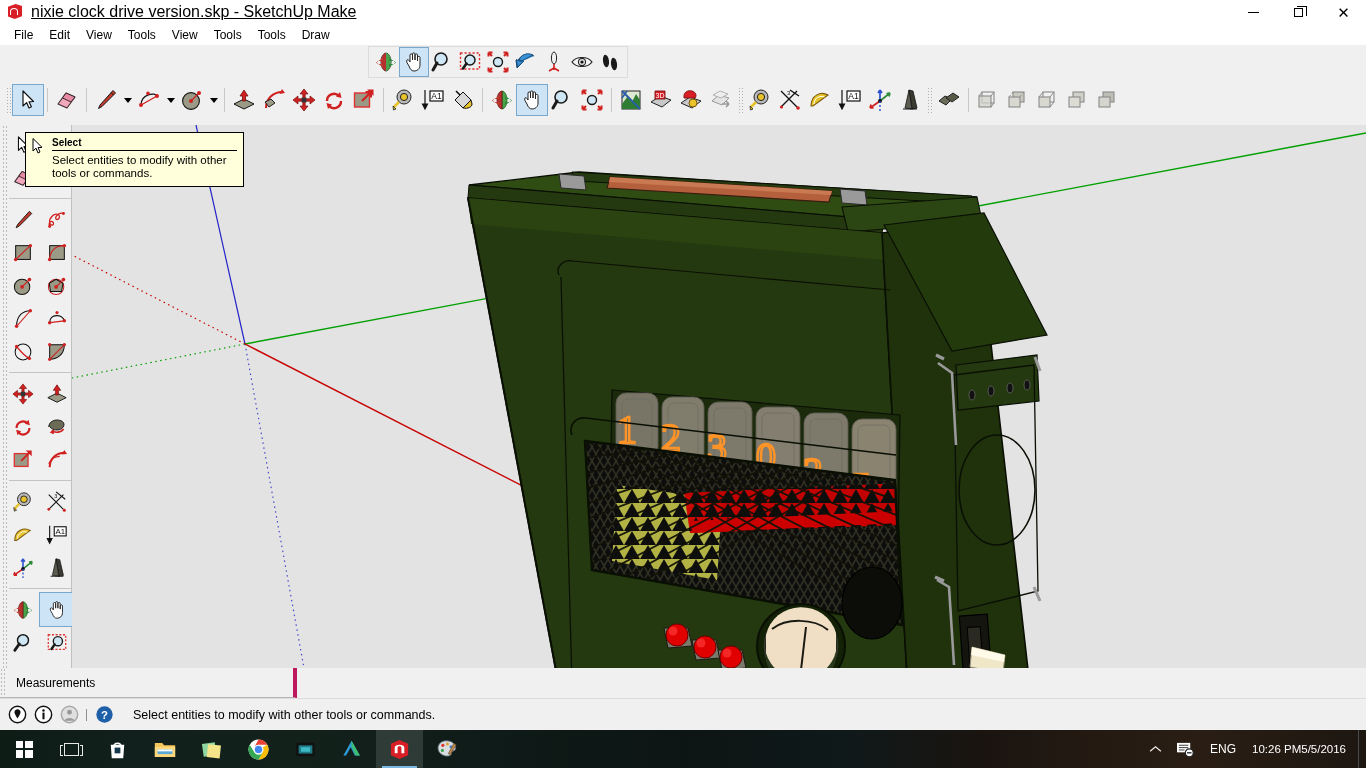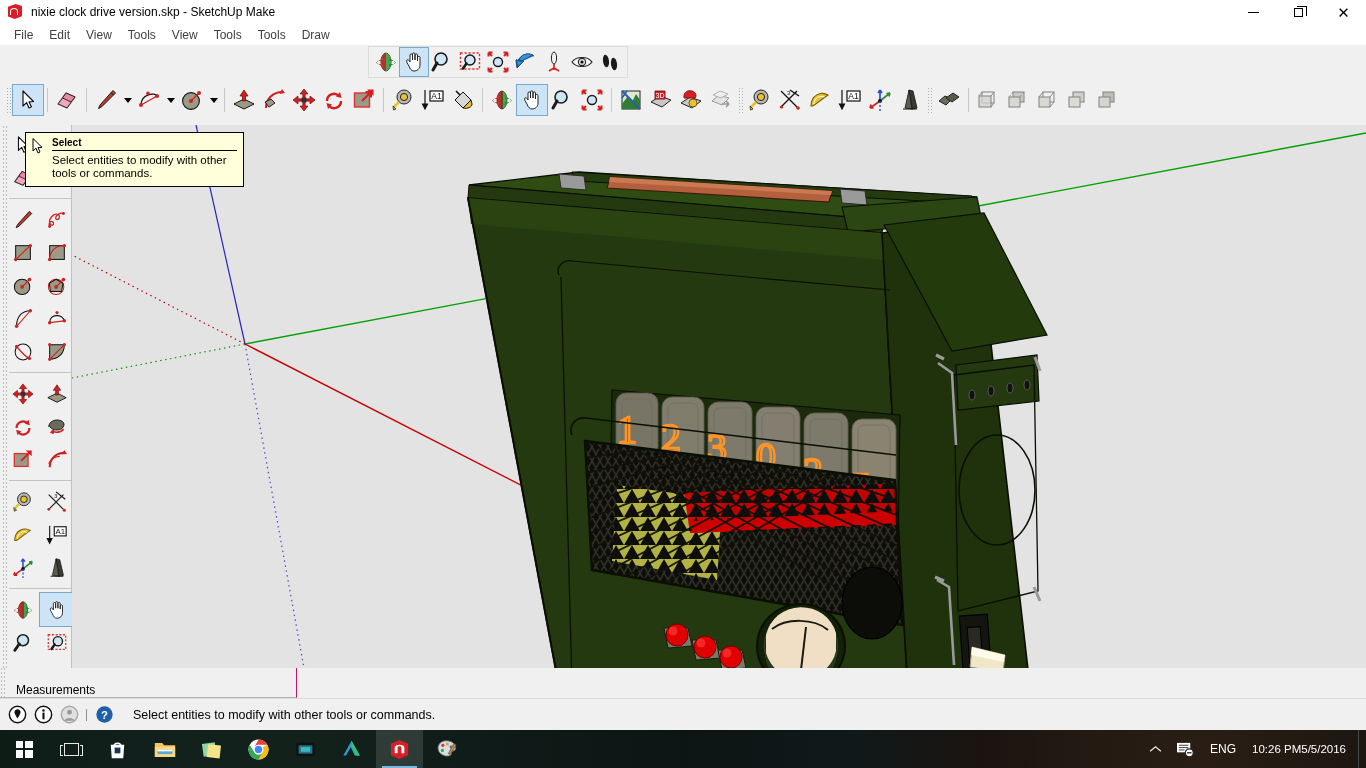--- a/index.html
+++ b/index.html
@@ -21,42 +21,42 @@
     position: absolute; left: 2px; top: 1px; width: 14px; height: 15px;
     background: #d81f26;
     clip-path: polygon(0% 18%, 55% 0%, 100% 14%, 100% 82%, 48% 100%, 0% 84%);
   }
   .tb-icon .sk2 {
     position: absolute; left: 4px; top: 5px; width: 8px; height: 7px;
     border: 1.5px solid #ffffff; border-radius: 50% 50% 0 0;
     border-bottom: none;
   }
   .tb-title {
-    font-size: 12px; color: #000; margin-left: 7px; white-space: nowrap;
+    font-size: 16px; color: #000; margin-left: 7px; white-space: nowrap; text-decoration: underline;
   }
   .tb-controls { margin-left: auto; display: flex; height: 24px; }
   .tb-btn {
     width: 45px; height: 24px; display: flex; align-items: center;
     justify-content: center; font-size: 12px; color: #000;
   }
   .glyph-min { width: 11px; height: 1px; background: #000; }
   .glyph-max { width: 9px; height: 9px; border: 1px solid #000; position: relative;}
   .glyph-max:before {
     content:""; position:absolute; left:2px; top:-3px; width:9px; height:9px;
     border:1px solid #000; border-bottom:none; border-left:none;
   }
   .glyph-close { font-size: 15px; line-height: 15px; font-family:"Liberation Sans",sans-serif;}
 
   
   .menubar {
     position: absolute; left: 0; top: 24px; width: 1366px; height: 21px;
     background: #ffffff; display: flex; align-items: center; padding-left: 6px;
   }
   .menu-item {
-    font-size: 12px; color: #404040; padding: 2px 8px; cursor: default;
+    font-size: 12px; color: #000000; padding: 2px 8px; cursor: default;
   }
 
   
   .tbar-region {
     position: absolute; left: 0; top: 45px; width: 1366px; height: 80px;
     background: #f0f0f0;
   }
   .toolbar-row {
     position: absolute; display: flex; align-items: center;
     background: #f0f0f0;
@@ -122,22 +122,22 @@
   .ttp-row { display:flex; }
   .ttp-cursor { width: 16px; flex: 0 0 16px; padding-top:1px;}
   .ttp-body { flex: 1 1 auto; padding-left: 4px;}
   .ttp-title { font-size: 10px; font-weight: bold; color: #000; }
   .ttp-rule { height:1px; background:#000; margin:2px 0 3px 0; }
   .ttp-text { font-size: 11.5px; color: #000; line-height: 13px; }
 
   
   #measure-bar {
     position: absolute; left: 0; top: 668px; width: 297px; height: 30px;
-    background: #f0f0f0; border-right:1px solid #be185d; border-bottom:1px solid #b4b4b4;
-    display: flex; align-items: flex-end;
+    background: #f0f0f0; border-right:4px solid #be185d; border-bottom:1px solid #b4b4b4;
+    display: flex; align-items: center;
   }
   #measure-bar .mb-dots {
     width: 7px; height: 30px;
     background-image: radial-gradient(#bcbcbc 30%, transparent 32%);
     background-size: 3px 4px;
   }
   .mb-label { font-size:12px; color:#000; margin-left:9px; }
   .mb-field {
     margin-left: 12px; width: 155px; height: 18px;
     background:#f0f0f0;

